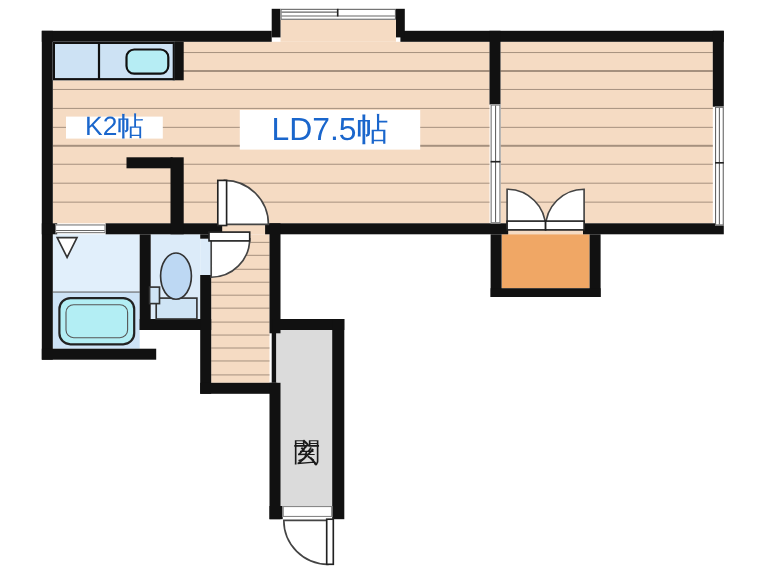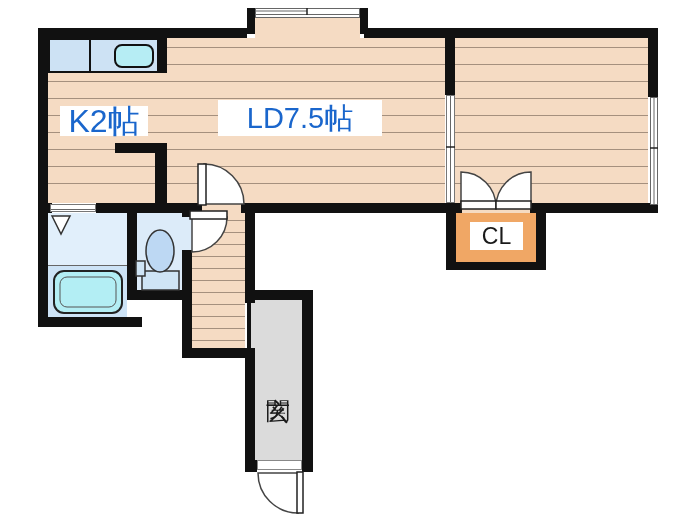--- a/index.html
+++ b/index.html
@@ -125,17 +125,16 @@
       <line class="fixline" x1="256" y1="11" x2="307" y2="11"></line>
       <line class="darkline" x1="307" y1="8" x2="307" y2="15"></line>
       <line class="fixline" x1="654" y1="98" x2="654" y2="204"></line>
       <line class="darkline" x1="650" y1="148" x2="658" y2="148"></line>
       <line class="fixline" x1="450.5" y1="96" x2="450.5" y2="202"></line>
       <line class="darkline" x1="446" y1="147" x2="455" y2="147"></line>
       <line class="fixline" x1="51" y1="209.5" x2="95" y2="209.5"></line>
     </g>
   </svg>
 
-  <div class="room-label" id="label-k" style="left:60px;top:106px;width:88px;height:30px;font-size:32px;">K2帖</div>
+  <div class="room-label" id="label-k" style="left:60px;top:106px;width:88px;height:20px;font-size:24px;">K2帖</div>
   <div class="room-label" id="label-ld" style="left:218px;top:100px;width:164px;height:36px;font-size:29px;">LD7.5帖</div>
-  <div class="room-label" id="label-cl" style="left:470px;top:222px;width:53px;height:28px;font-size:23px;">CL</div>
   <div class="room-label" id="label-genkan" style="left:263px;top:349px;width:30px;height:64px;font-size:24px;">玄関</div>
 </div>
 
 </body></html>

